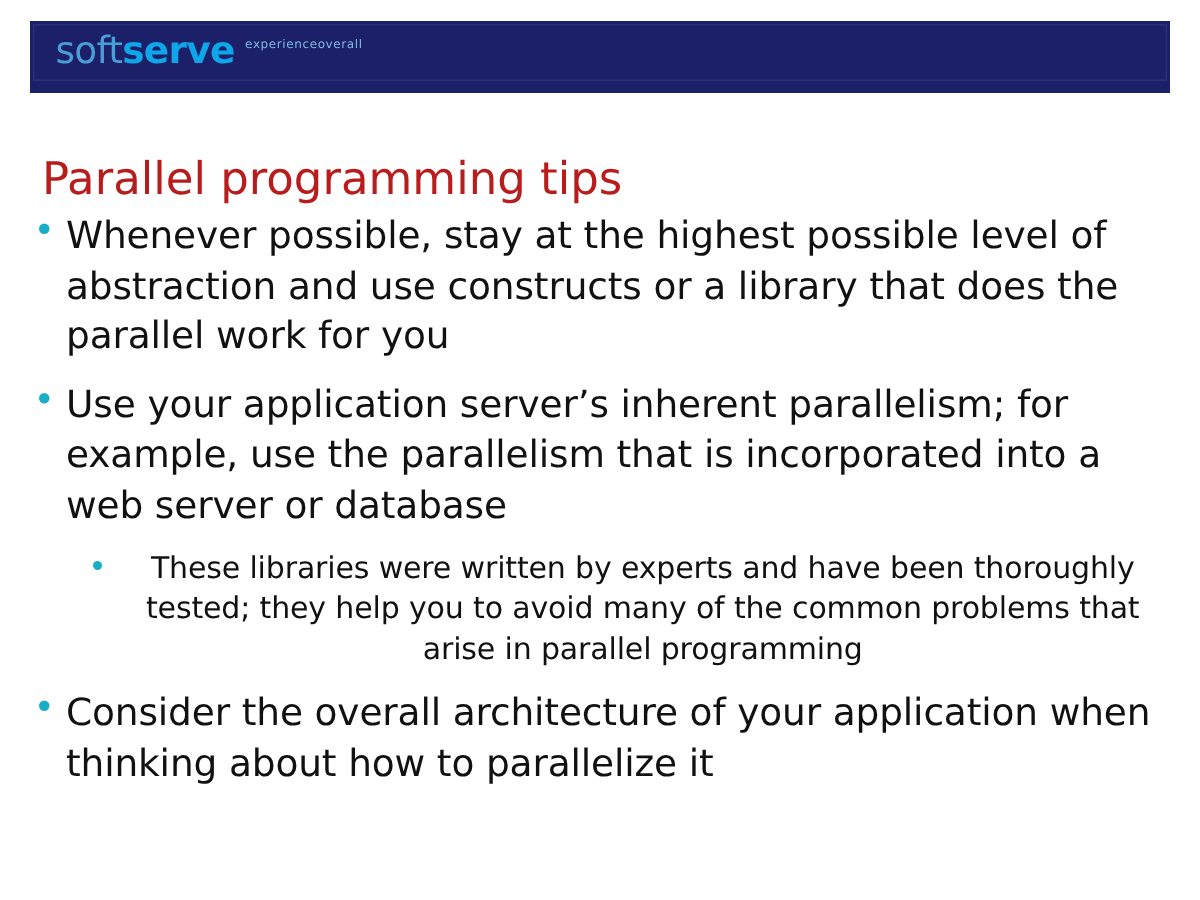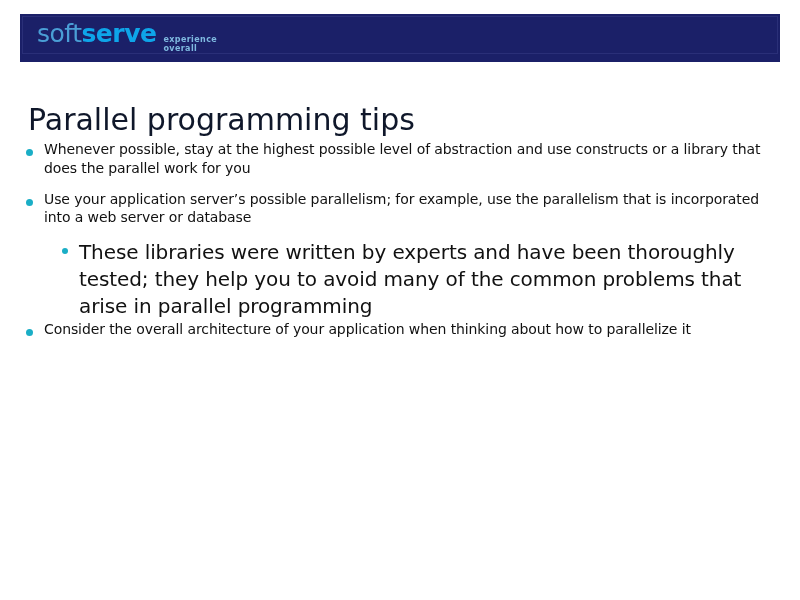--- a/index.html
+++ b/index.html
@@ -59,40 +59,38 @@
     letter-spacing: -0.5px;
   }
   .logo-serve {
     font-size: 25px;
     font-weight: bold;
     color: #0ea5e9;
     letter-spacing: -0.5px;
   }
   .logo-tagline {
     margin-left: 7px;
-    margin-top: 15px;
+    margin-top: 5px;
     display: flex;
-    flex-direction: column;
     line-height: 1.12;
-    font-weight: bold;
   }
   .logo-tagline span {
     font-size: 8px;
     color: #7fb9e0;
     letter-spacing: 0.4px;
   }
 
   
   .slide-title {
     position: absolute;
     left: 28px;
     top: 82px;
     font-size: 30px;
     font-weight: 400;
-    color: #0f172a;
+    color: #b91c1c;
     letter-spacing: 0px;
     white-space: nowrap;
   }
 
   
   .body-content {
     position: absolute;
     left: 26px;
     top: 140px;
     width: 752px;
@@ -101,41 +99,42 @@
   .bullet-row {
     display: flex;
     align-items: flex-start;
     margin-bottom: 12px;
   }
   .bullet-row.level-1 {
     margin-left: 0;
   }
   .bullet-row.level-2 {
     margin-left: 36px;
-    margin-bottom: 1px;
+    margin-bottom: 13px;
+    text-align: center;
   }
 
   .bullet-marker {
     flex: 0 0 auto;
     width: 7px;
     height: 7px;
     border-radius: 50%;
     background: #1aaec6;
     margin-top: 9px;
     margin-right: 11px;
   }
   .level-2 .bullet-marker {
     width: 6px;
     height: 6px;
     margin-top: 9px;
     margin-right: 11px;
   }
 
   .bullet-text {
-    font-size: 14px;
+    font-size: 25px;
     line-height: 1.34;
     color: #111111;
     letter-spacing: -0.1px;
   }
   .level-2 .bullet-text {
     font-size: 20px;
     line-height: 1.34;
   }
 </style>
 </head>
@@ -159,21 +158,21 @@
 
   <div class="body-content">
 
     <div class="bullet-row level-1">
       <span class="bullet-marker"></span>
       <span class="bullet-text">Whenever possible, stay at the highest possible level of abstraction and use constructs or a library that does the parallel work for you</span>
     </div>
 
     <div class="bullet-row level-1">
       <span class="bullet-marker"></span>
-      <span class="bullet-text">Use your application server’s possible parallelism; for example, use the parallelism that is incorporated into a web server or database</span>
+      <span class="bullet-text">Use your application server’s inherent parallelism; for example, use the parallelism that is incorporated into a web server or database</span>
     </div>
 
 
     <div class="bullet-row level-2">
       <span class="bullet-marker"></span>
       <span class="bullet-text">These libraries were written by experts and have been thoroughly tested; they help you to avoid many of the common problems that arise in parallel programming</span>
     </div>
 
     <div class="bullet-row level-1">
       <span class="bullet-marker"></span>

